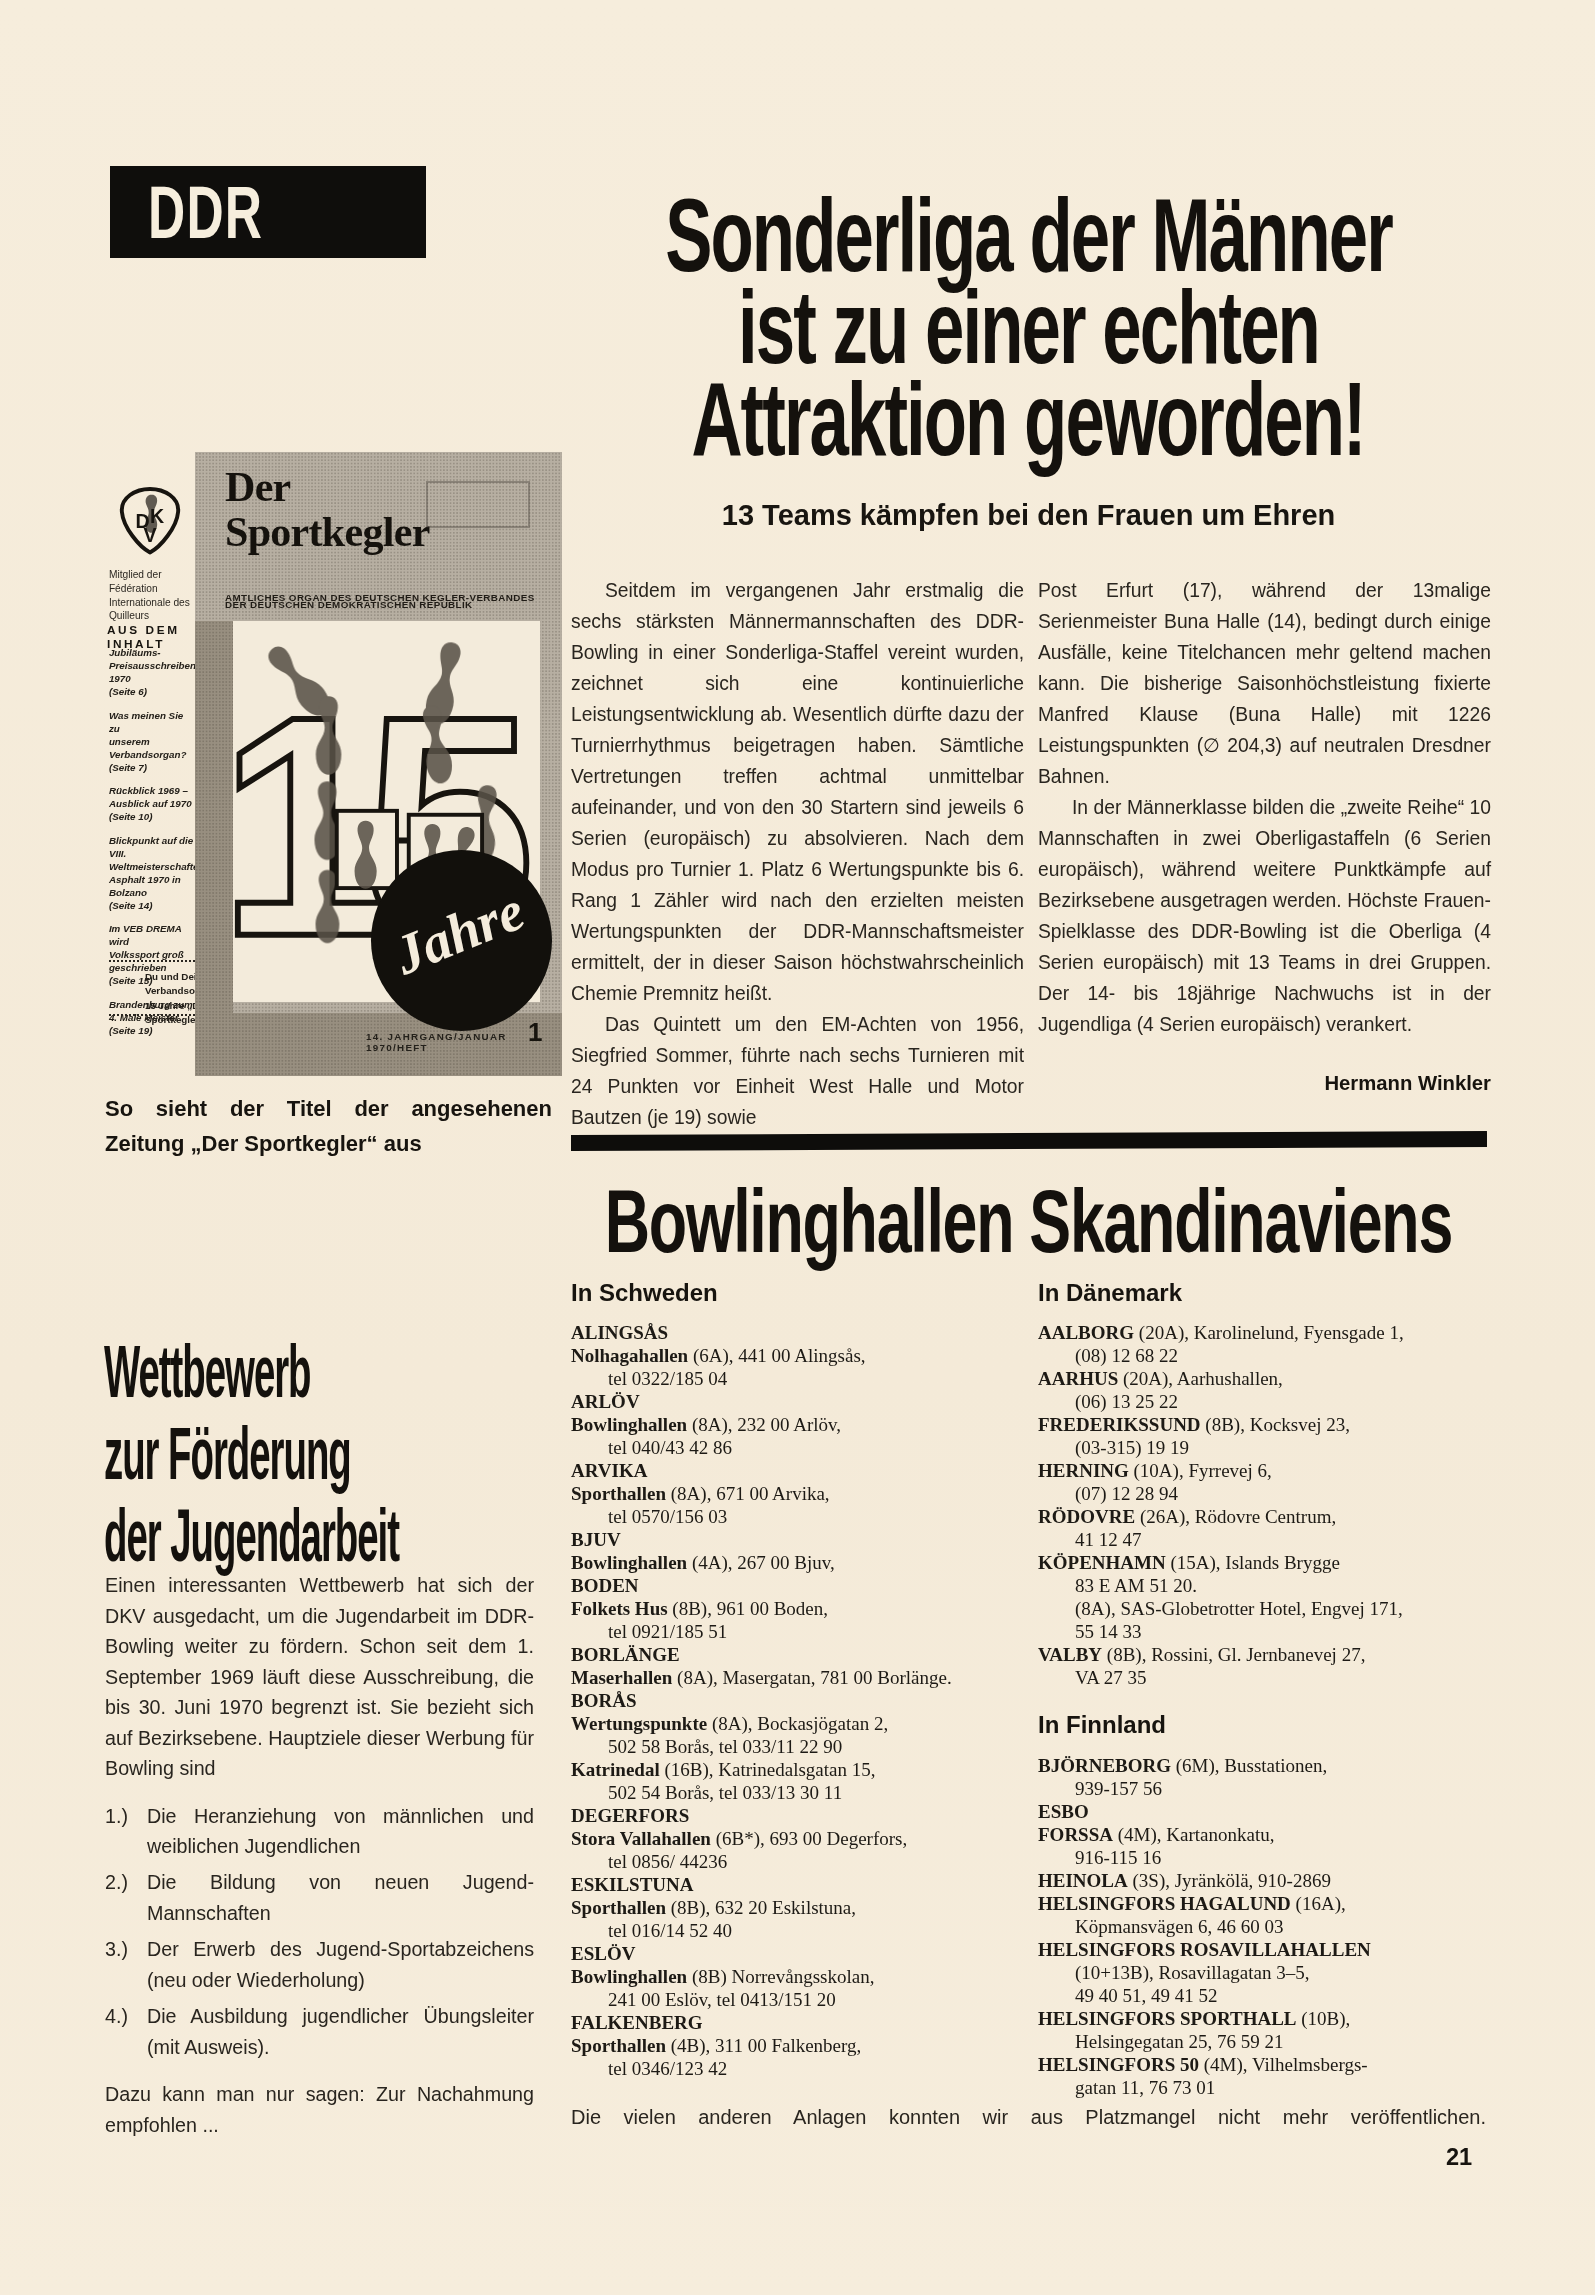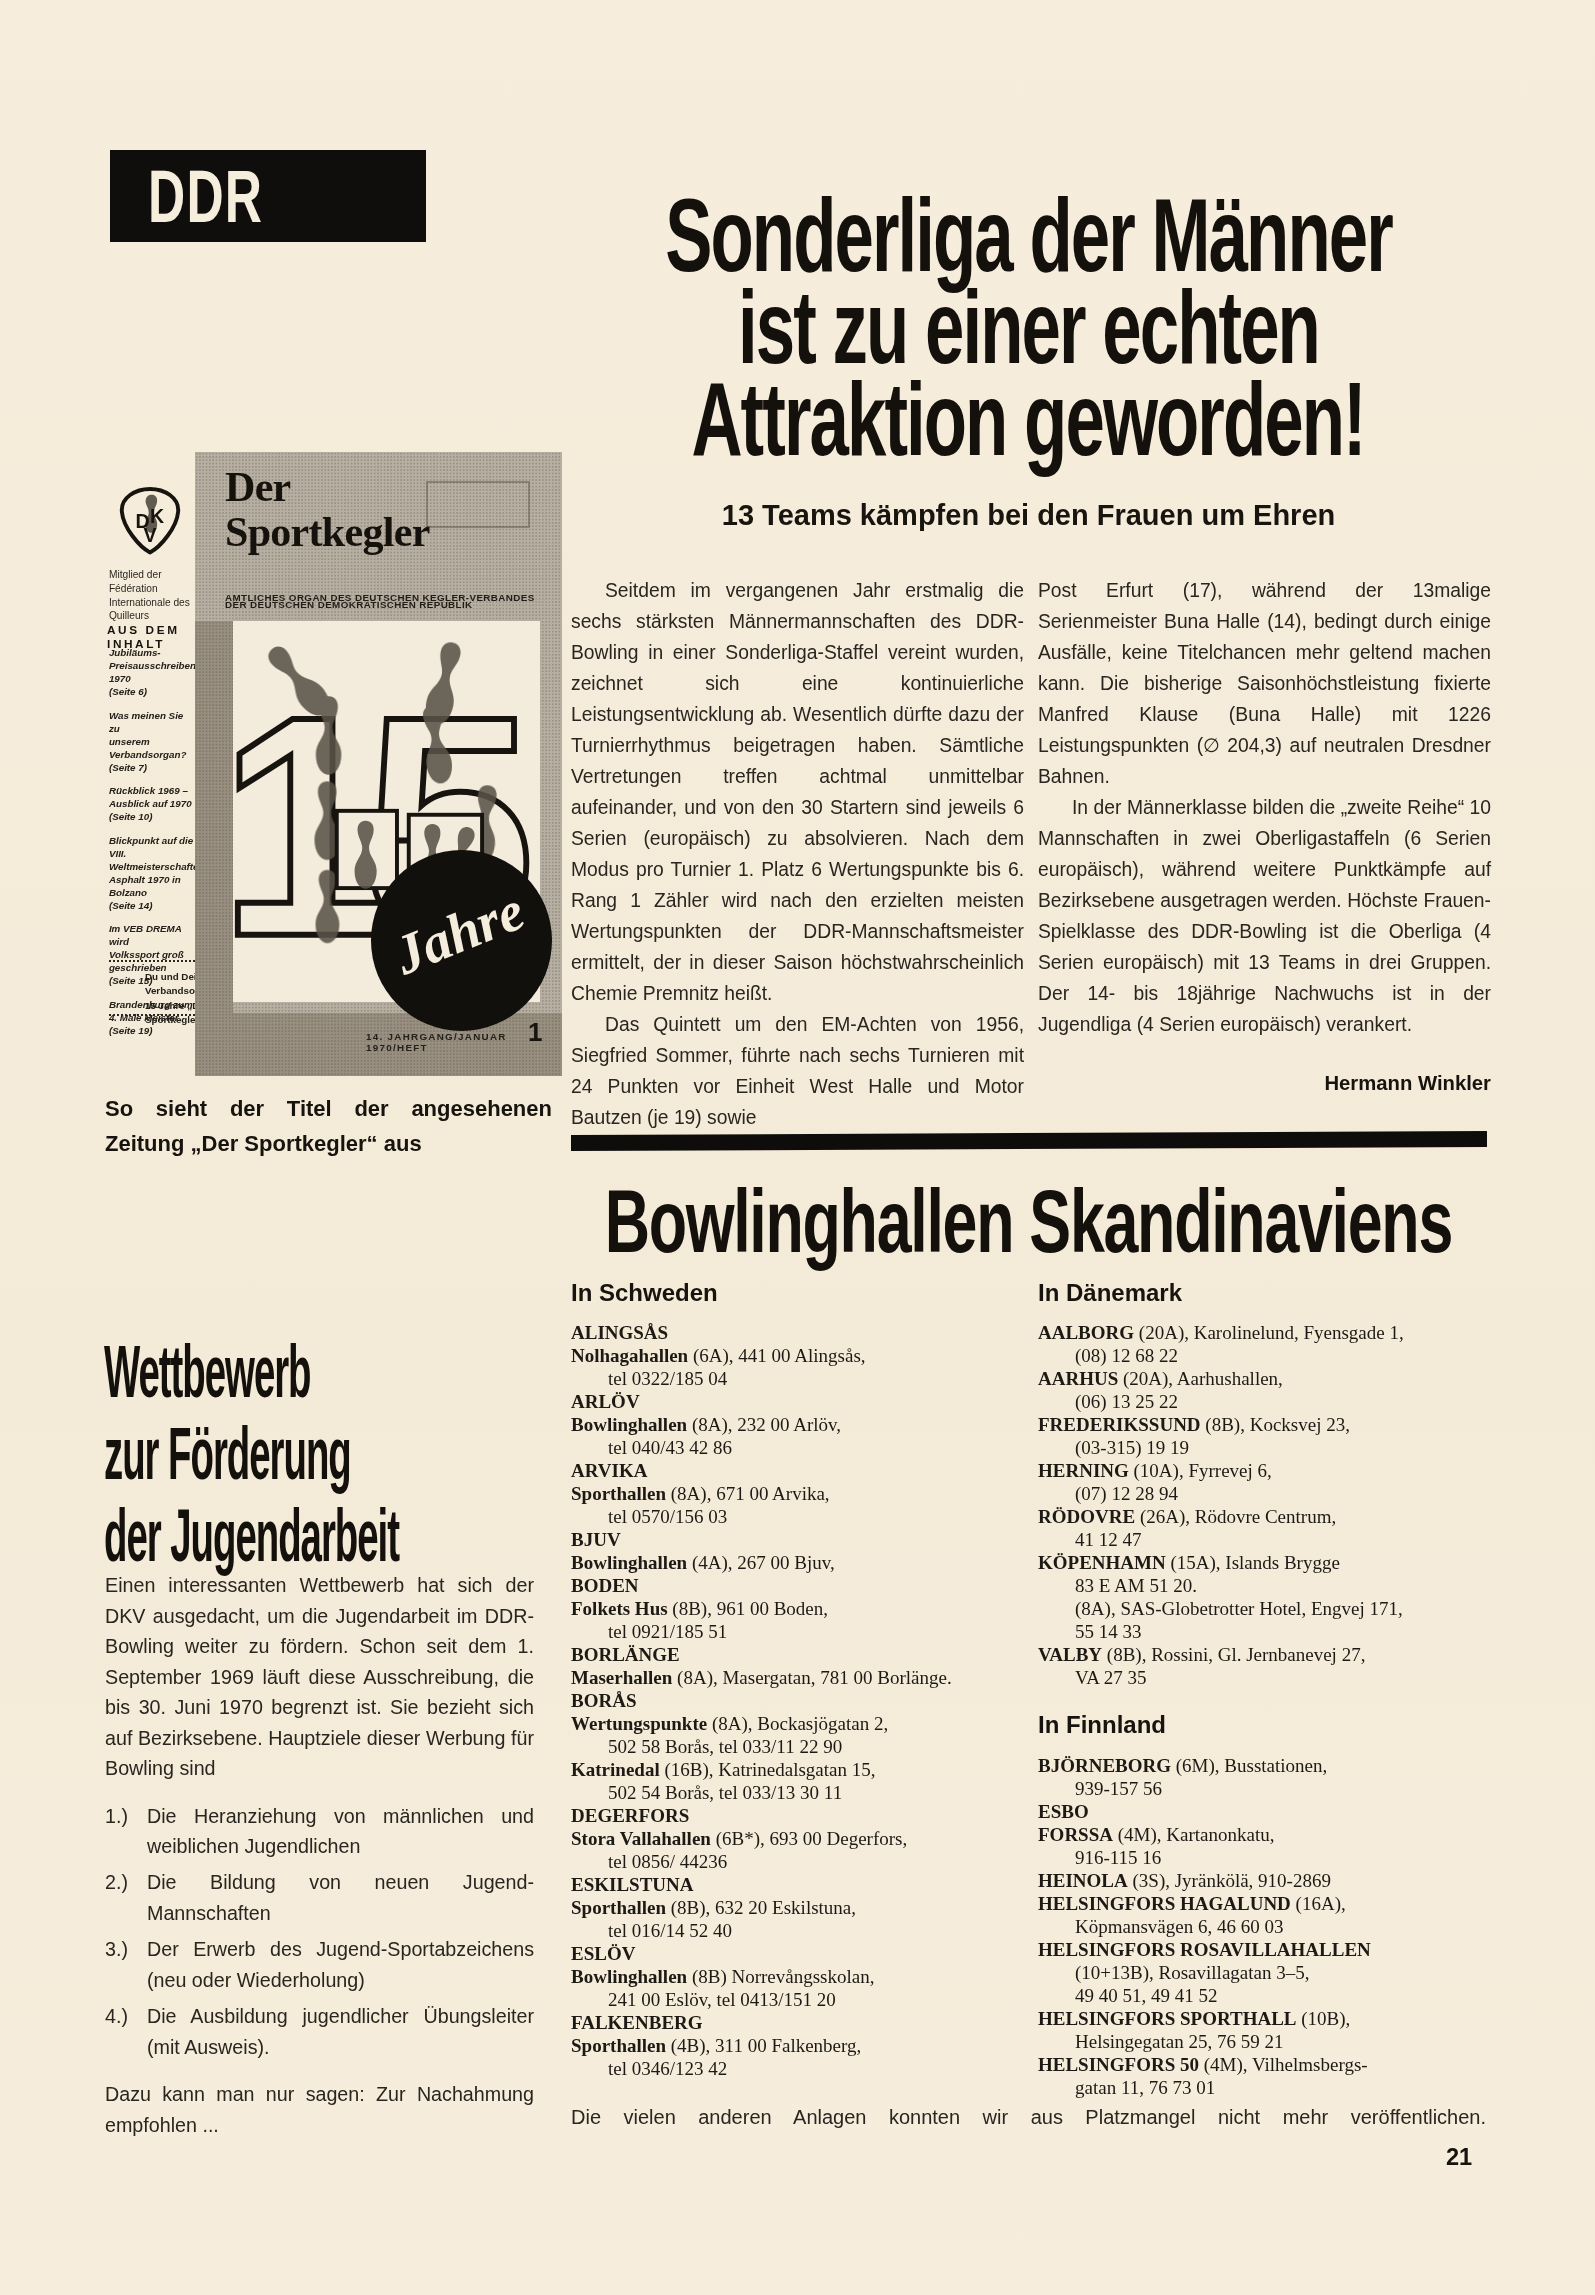--- a/index.html
+++ b/index.html
@@ -4,21 +4,21 @@
 <style>
   html,body{margin:0;padding:0;background:#d8d0c2;}
   #page{
     position:relative;width:1595px;height:2295px;margin:0 auto;
     background:#f5ecdb;
     background-image:linear-gradient(180deg,#f6edDC 0%,#f4ead8 60%,#f6eddc 100%);
     font-family:"Liberation Sans",sans-serif;color:#211e1a;overflow:hidden;
   }
   .abs{position:absolute;}
   
-  #ddr-badge{left:110px;top:150px;width:316px;height:92px;background:#0f0e0c;display:flex;align-items:center;}
+  #ddr-badge{left:110px;top:166px;width:316px;height:92px;background:#0f0e0c;display:flex;align-items:center;}
   #ddr-badge span{display:inline-block;margin-left:38px;color:#f6eedd;font-weight:bold;font-size:56px;letter-spacing:1.3px;transform:scale(.92,1.32);transform-origin:left center;}
   
   #headline{left:560px;top:176px;width:937px;text-align:center;}
   .hl-line{height:92px;text-align:center;}
   .hl-line span{display:inline-block;white-space:nowrap;font-weight:bold;font-size:73px;letter-spacing:-2px;transform:scale(.97,1.42);transform-origin:center top;color:#14110d;}
   #subheadline{left:560px;top:499px;width:937px;text-align:center;font-weight:bold;font-size:29px;color:#181510;}
   
   .artcol{width:453px;font-size:19.3px;line-height:31px;text-align:justify;color:#29251f;}
   #artcol1{left:571px;top:575px;}
   #artcol2{left:1038px;top:575px;}

